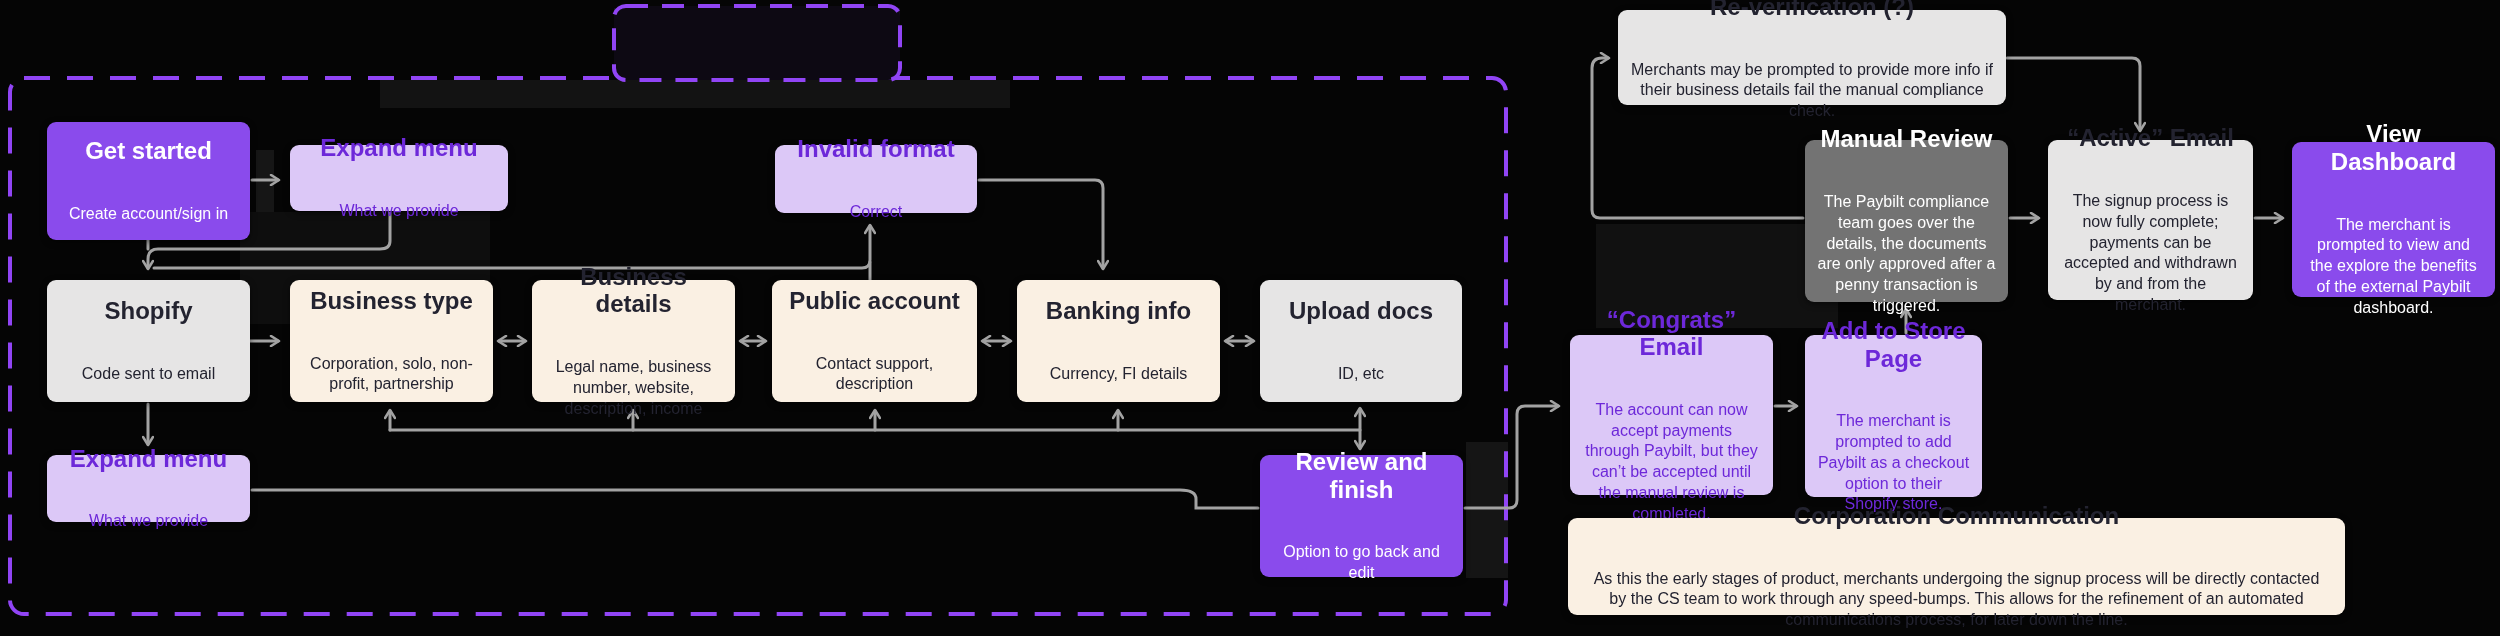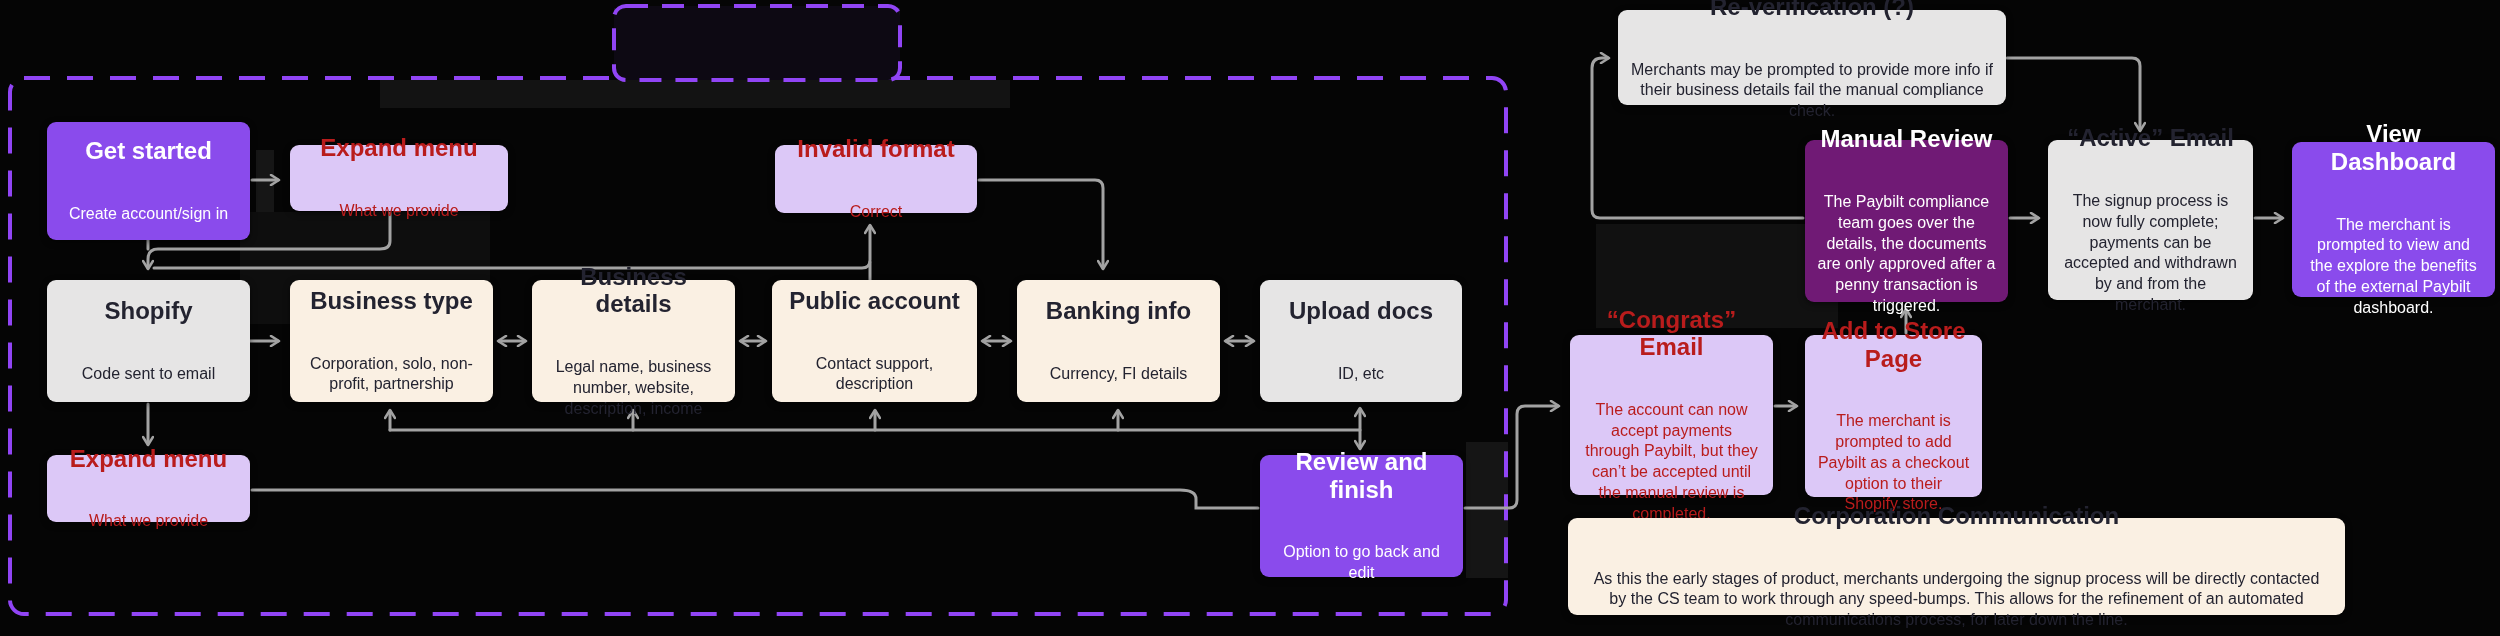--- a/index.html
+++ b/index.html
@@ -12,24 +12,24 @@
   .node{
     position:absolute;border-radius:9px;display:flex;flex-direction:column;
     align-items:center;justify-content:center;text-align:center;
     padding:6px 12px;box-sizing:border-box;
     box-shadow:0 2px 6px rgba(0,0,0,.5);
     gap:35px;
   }
   .node-title{font-size:24px;font-weight:700;line-height:1.15;margin-bottom:4px;}
   .node-sub{font-size:16px;line-height:1.3;}
   .purple{background:#8A4BEC;color:#fff;}
-  .lpurple{background:#DCC8F7;color:#b91c1c;}
+  .lpurple{background:#DCC8F7;color:#6d28d9;}
   .cream{background:#FAF0E3;color:#232330;}
   .lgray{background:#E6E5E5;color:#232330;}
-  .dgray{background:#701a75;color:#fff;}
+  .dgray{background:#737373;color:#fff;}
   .wide .node-sub{font-size:16px;}
   .supp{padding:10px 24px;}
   .supp .node-title{font-size:24px;}
   .supp .node-sub{font-size:16px;}
 </style>
 </head>
 <body>
 
 <div id="canvas">
 

